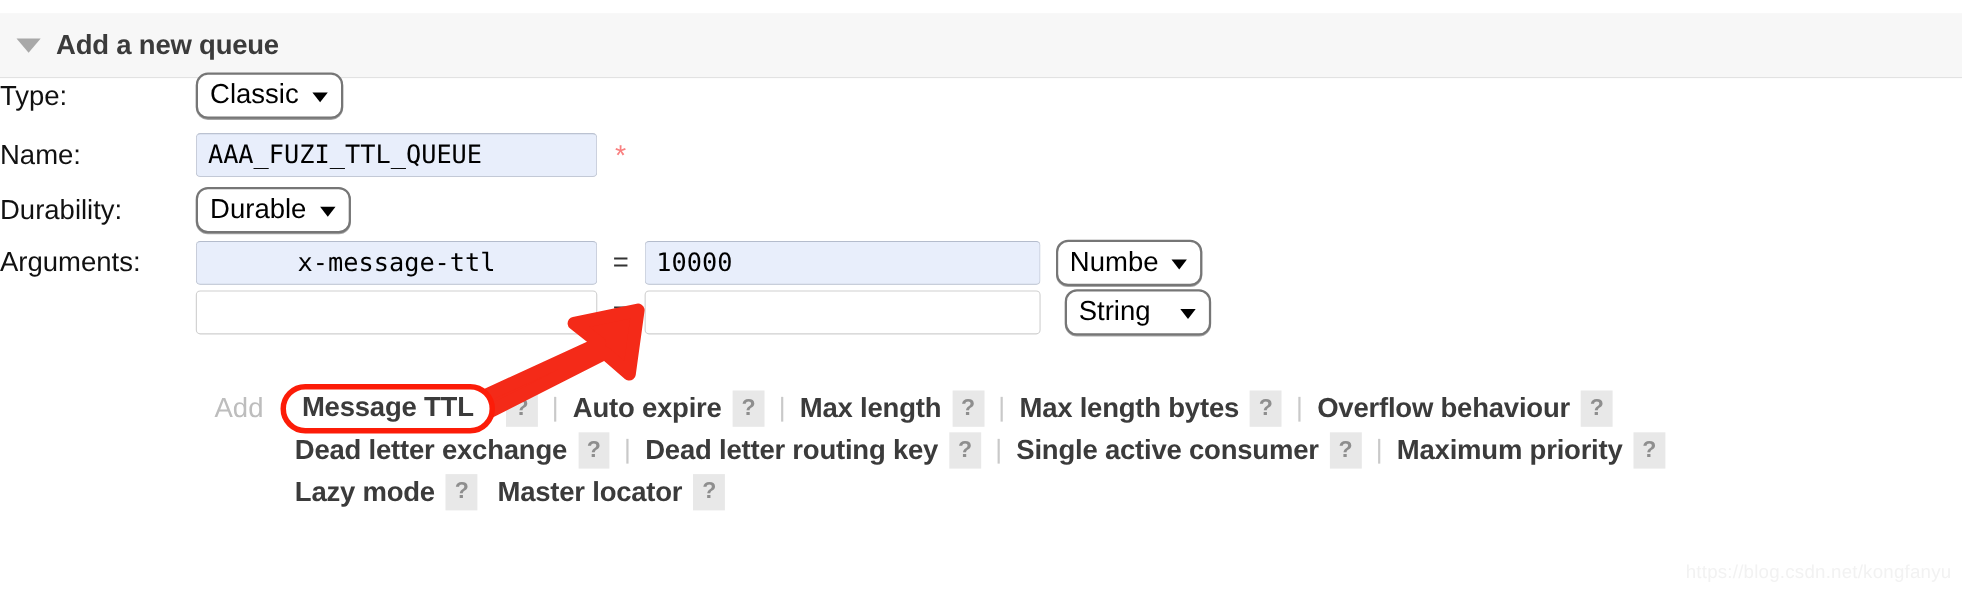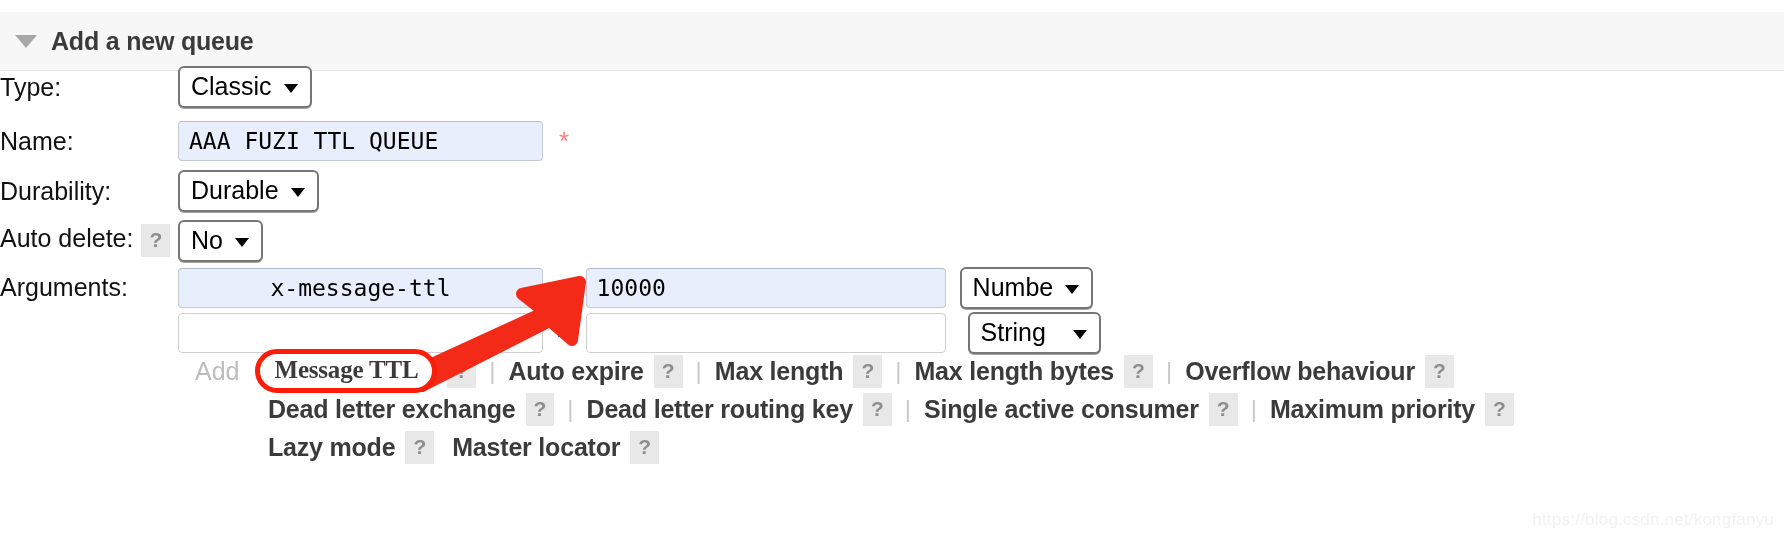--- a/index.html
+++ b/index.html
@@ -82,21 +82,21 @@
 
   
   .sel {
     -webkit-appearance: none;
     appearance: none;
     font-family: "Liberation Sans", sans-serif;
     font-size: 25px;
     color: #000;
     background: #ffffff;
     border: 2px solid #767676;
-    border-radius: 6px;
+    border-radius: 11px;
     padding: 4px 38px 6px 11px;
     box-shadow: 0 1px 0 rgba(0,0,0,0.35);
   }
   .sel-wrap {
     position: relative;
     display: inline-block;
   }
   .sel-wrap::after {
     content: "";
     position: absolute;
@@ -177,21 +177,20 @@
   
   .ttl-highlight {
     display: inline-flex;
     align-items: center;
     border: 5px solid #fc1c08;
     border-radius: 26px;
     padding: 2px 14px 4px 14px;
     background: #ffffff;
     position: relative;
     z-index: 5;
-    font-family: Liberation Serif, serif;
   }
 
   
   .arrow-annotation {
     position: absolute;
     left: 250px;
     top: 272px;
     width: 420px;
     height: 120px;
     pointer-events: none;
@@ -236,30 +235,20 @@
 
   <div class="form-row" style="height:50px;">
     <div class="form-label">Durability:</div>
     <span class="sel-wrap">
       <select class="sel">
         <option>Durable</option>
       </select>
     </span>
   </div>
 
-  <div class="form-row" style="height:49px;">
-    <div class="form-label">
-      <span>Auto delete:</span><span class="help-badge">?</span>
-    </div>
-    <span class="sel-wrap">
-      <select class="sel">
-        <option>No</option>
-      </select>
-    </span>
-  </div>
 
   <div class="form-row" style="height:45px;">
     <div class="form-label">Arguments:</div>
     <input class="txt" style="width: 365px; text-align: center;" value="x-message-ttl">
     <span class="eq-sign">=</span>
     <input class="txt" style="width: 360px;" value="10000">
     <span class="sel-wrap" style="margin-left:14px;">
       <select class="sel" style="width:133px;">
         <option>Number</option>
       </select>

